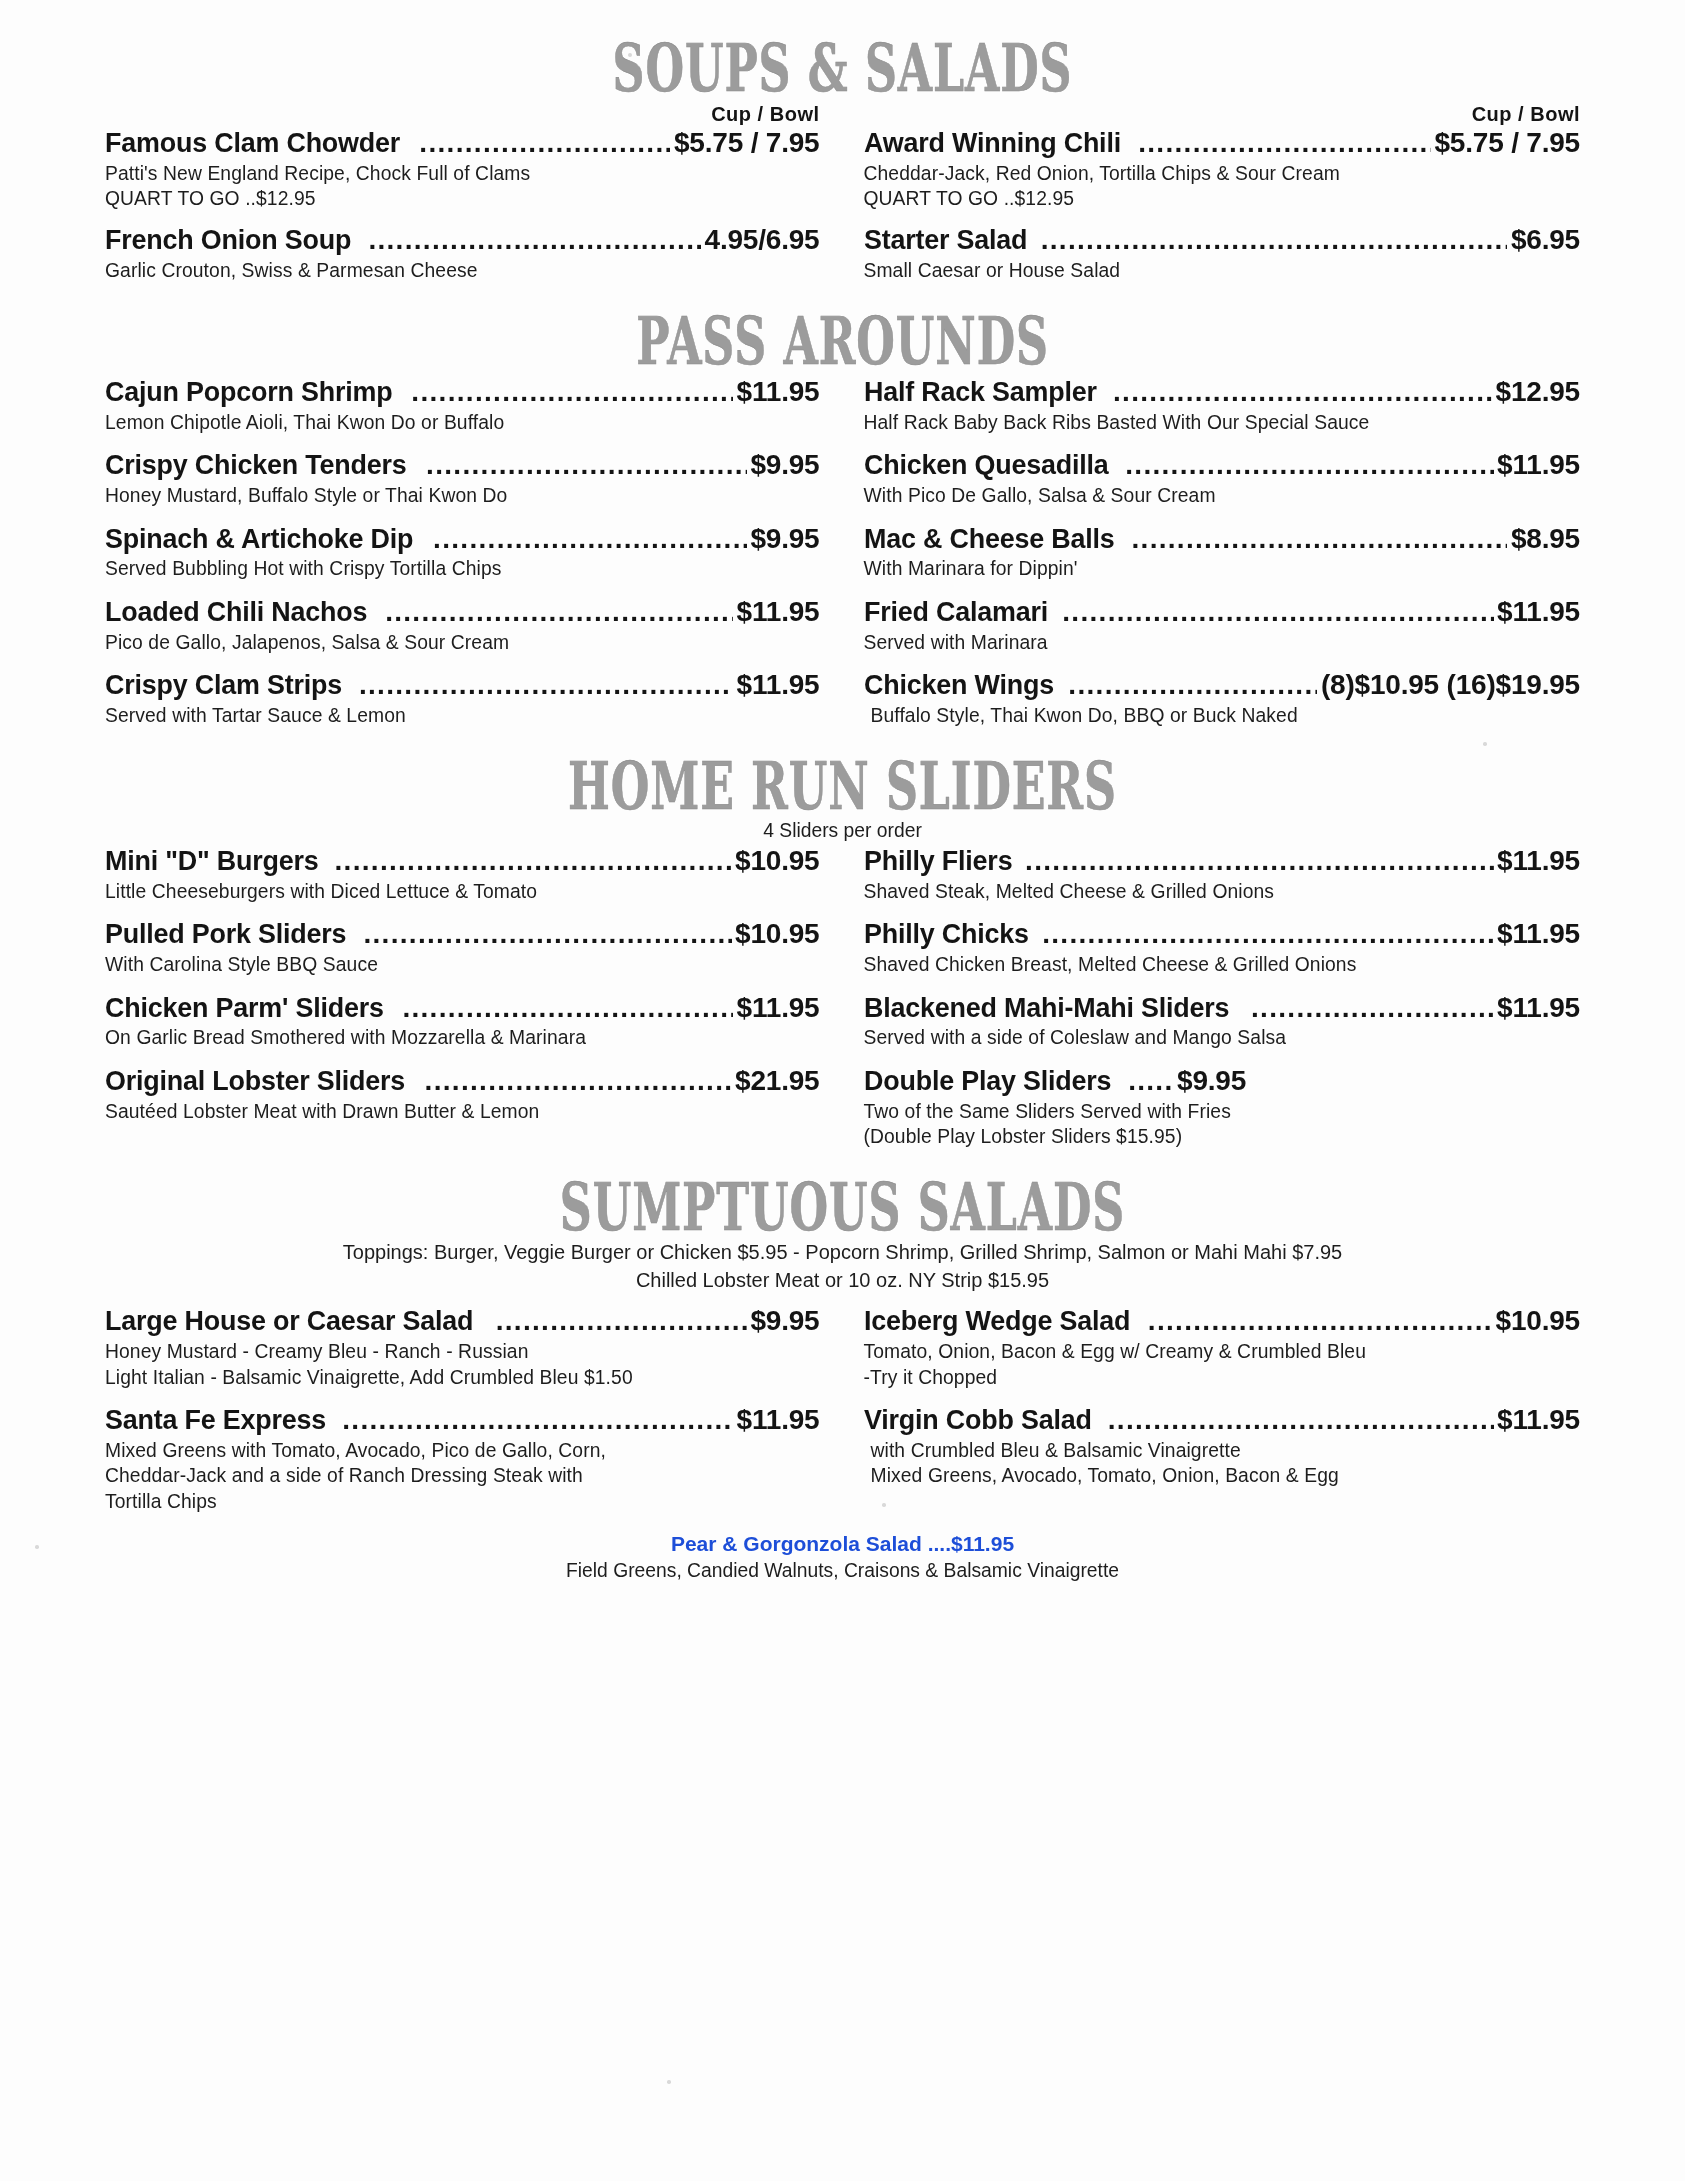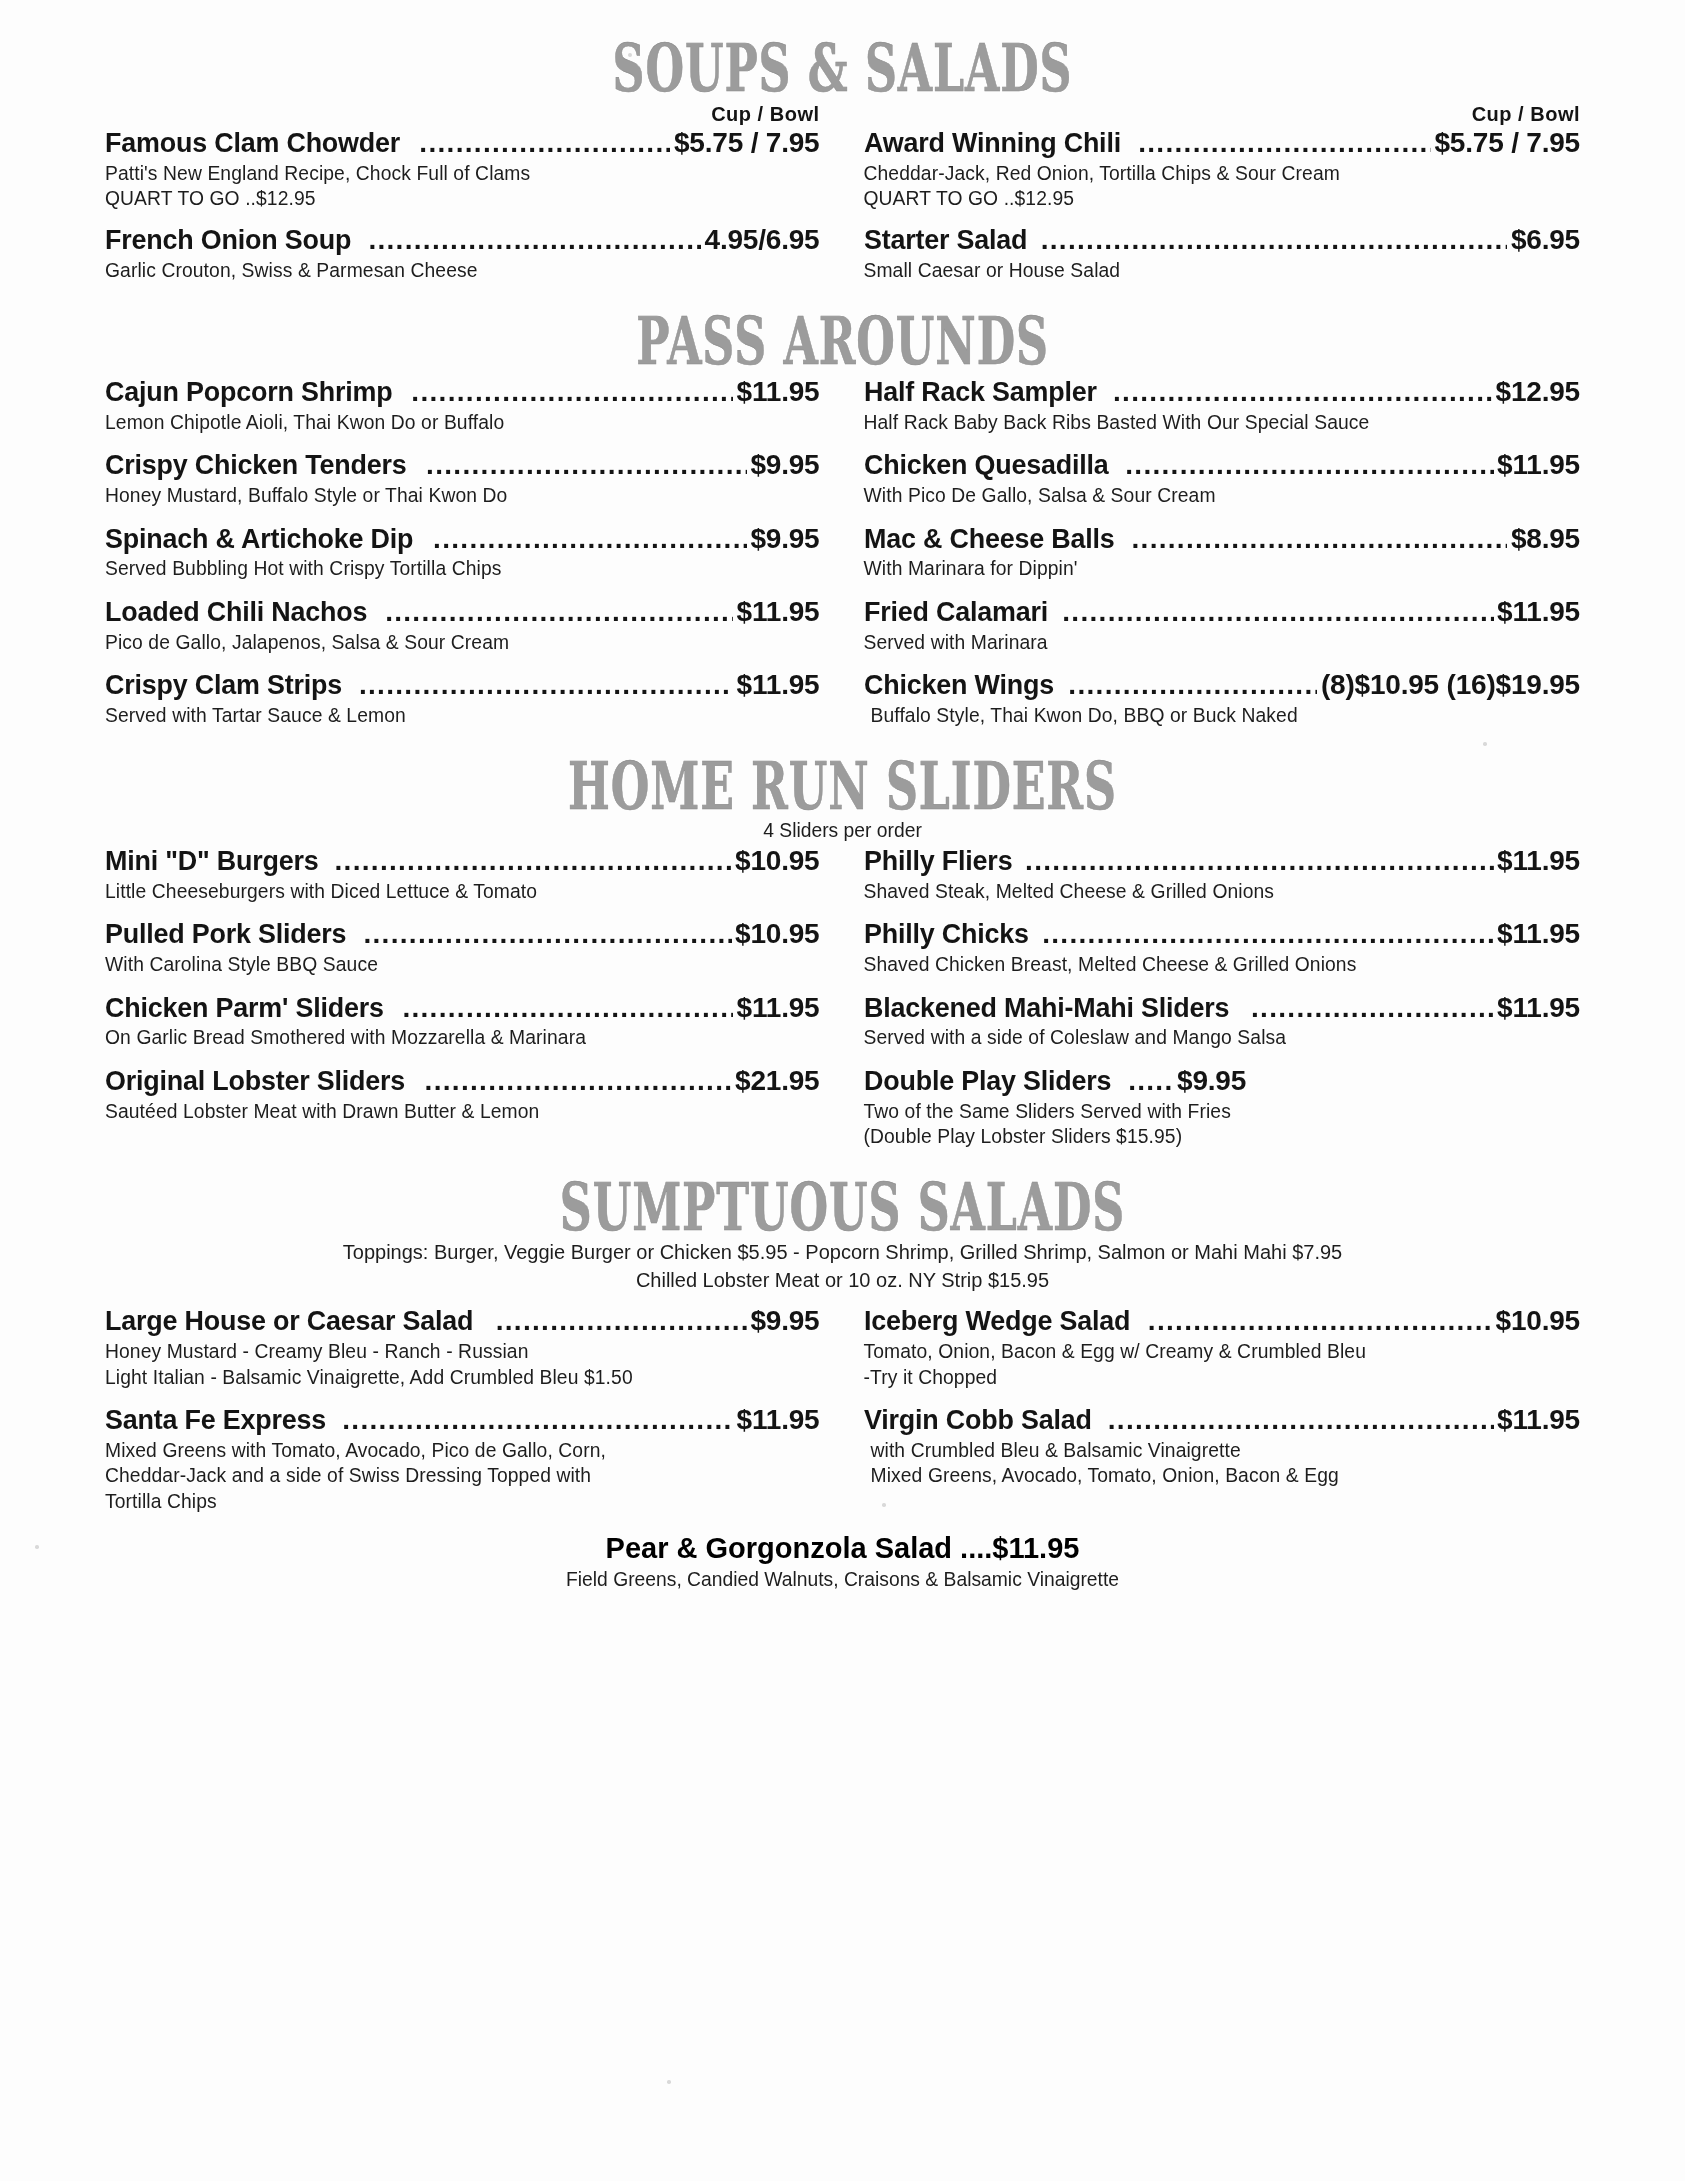--- a/index.html
+++ b/index.html
@@ -137,23 +137,23 @@
   .item-line.inline-price .leader { flex: 0 0 auto; }
   .item-line.inline-price { white-space: nowrap; }
   .item-line.inline-price .leader::before { content: "....."; }
 
   
   .centered-item {
     text-align: center;
     margin-top: 16px;
   }
   .centered-item .big-name {
-    font-size: 29px;
+    font-size: 21px;
     font-weight: 700;
-    color: #000000;
+    color: #1d4ed8;
   }
   .centered-item .c-desc {
     font-size: 19.3px;
     margin-top: 3.5px;
     color: #1d1d1d;
   }
 
   .gap-sm { height: 10.5px; }
   .gap-md { height: 23px; }
 
@@ -450,21 +450,21 @@
             <div class="desc">Light Italian - Balsamic Vinaigrette, Add Crumbled Bleu $1.50</div>
           </div>
 
           <div class="item">
             <div class="item-line">
               <span class="item-name">Santa Fe Express</span>
               <span class="leader"></span>
               <span class="item-price">$11.95</span>
             </div>
             <div class="desc">Mixed Greens with Tomato, Avocado, Pico de Gallo, Corn,</div>
-            <div class="desc">Cheddar-Jack and a side of Swiss Dressing Topped with</div>
+            <div class="desc">Cheddar-Jack and a side of Ranch Dressing Steak with</div>
             <div class="desc">Tortilla Chips</div>
           </div>
         </div>
 
         <div class="col right">
 
           <div class="item spaced">
             <div class="item-line">
               <span class="item-name">Iceberg Wedge Salad</span>
               <span class="leader"></span>

